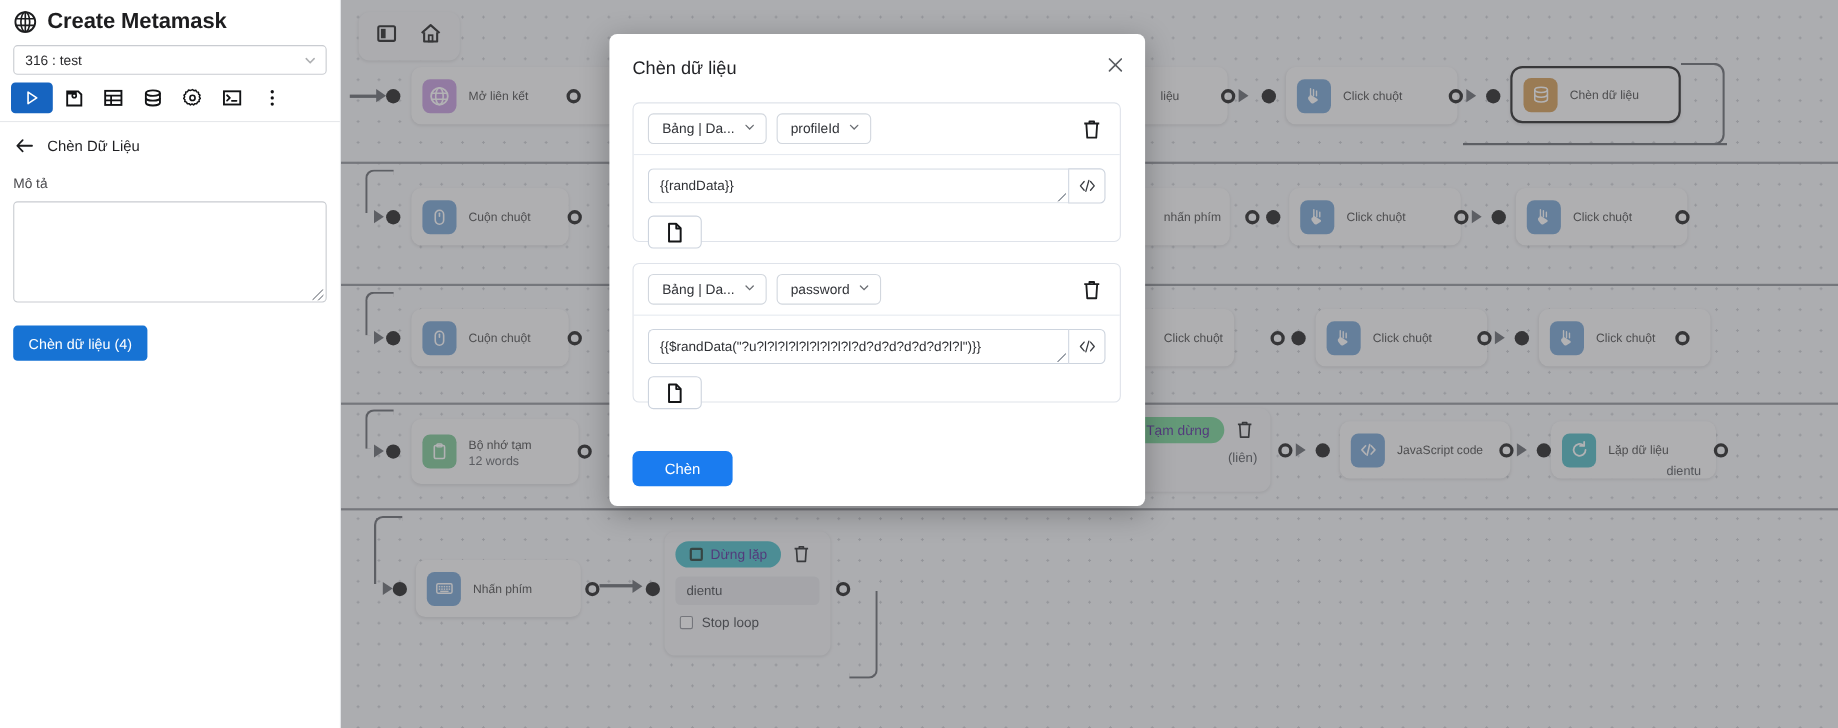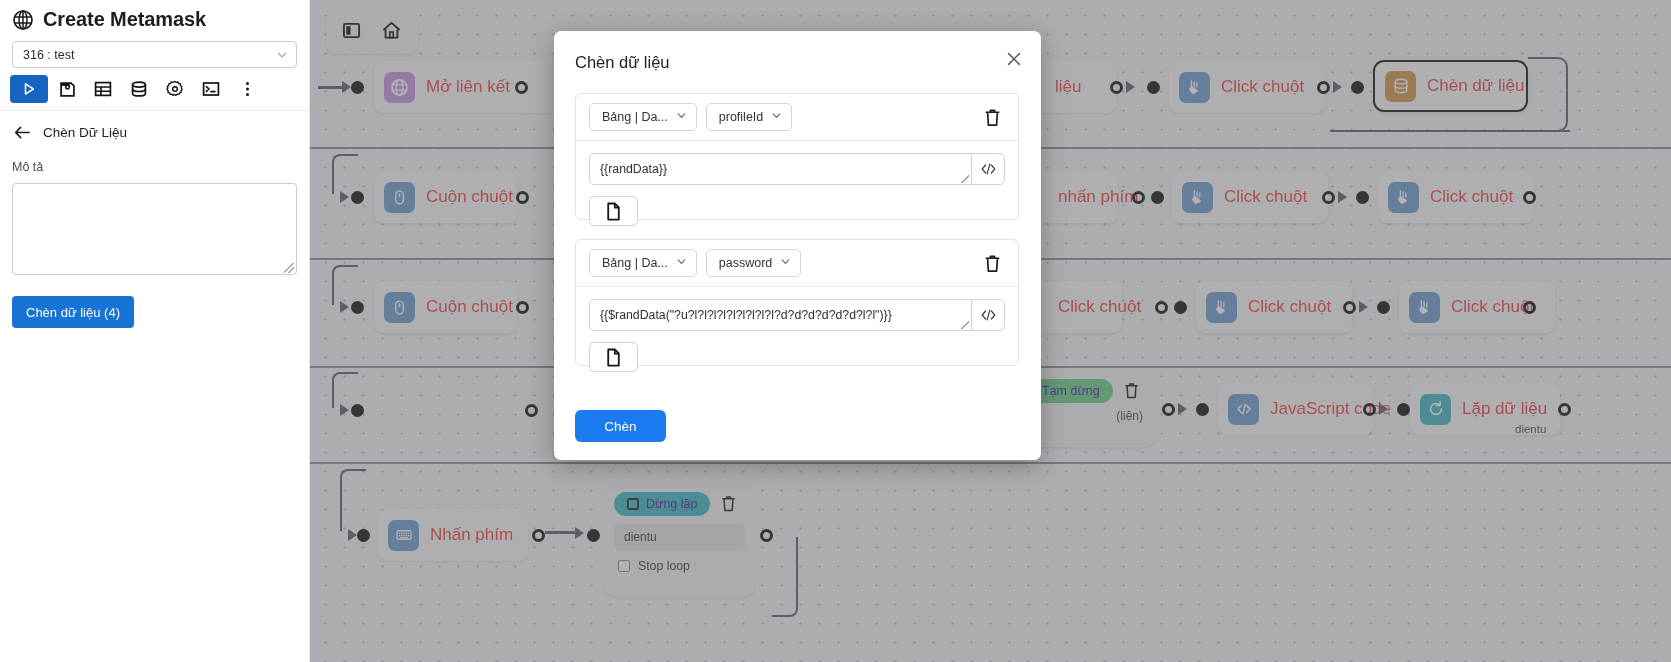--- a/index.html
+++ b/index.html
@@ -131,21 +131,21 @@
     background: #fbfbfb;
     border-radius: 11px;
   }
   .node .nic {
     width: 31px; height: 31px;
     border-radius: 7px;
     display: flex; align-items: center; justify-content: center;
     flex: none;
   }
   .node .ntext { margin-left: 11px; }
-  .node .ntitle { font-size: 17px; color: #ef4444; white-space: nowrap; }
+  .node .ntitle { font-size: 11px; color: #404040; white-space: nowrap; }
   .node .nsub { font-size: 11.3px; color: #5b5e63; margin-top: 1px; white-space: nowrap; }
 
   .ic-purple { background: #c396dd; }
   .ic-blue   { background: #6f9fd0; }
   .ic-green  { background: #73c48f; }
   .ic-orange { background: #d2974a; }
   .ic-teal   { background: #45b6bf; }
 
   
   .dotO {
@@ -464,20 +464,32 @@
           </svg>
       </span>
       <span class="ntext"><span class="ntitle">Click chuột</span></span>
     </div>
     <div class="dotO" style="left:1213px; top:301px;"></div>
 
     <div class="dotF" style="left:41px; top:404px;"></div>
     <div class="wire" style="left:22px; top:372px; width:26px; height:36px; border-right:none; border-bottom:none; border-top-left-radius:8px;"></div>
     <div class="tri" style="left:30px; top:404px;"></div>
 
+    <div class="node" style="left:64px; top:381px; width:152px; height:59px;">
+      <span class="nic ic-green">
+        <svg width="17" height="17" viewBox="0 0 20 20">
+            <rect x="4.5" y="3.5" width="11" height="14" rx="1.6" fill="none" stroke="#ffffff" stroke-width="1.7"></rect>
+            <rect x="7.3" y="1.8" width="5.4" height="3.2" rx="1" fill="none" stroke="#ffffff" stroke-width="1.6"></rect>
+          </svg>
+      </span>
+      <span class="ntext">
+        <span class="ntitle">Bộ nhớ tạm</span>
+        <span class="nsub" style="display:block;">12 words</span>
+      </span>
+    </div>
     <div class="dotO" style="left:215px; top:404px;"></div>
 
     <div class="float-panel" style="left:690px; top:371px; width:155px; height:76px;">
       <div style="display:flex; align-items:center; padding:8px 10px 0 10px; gap:10px;">
         <span class="pill green">
           <span class="sq-ic"></span>
           <span>Tạm dừng</span>
         </span>
         <span class="trash-sm">
           <svg width="17" height="19" viewBox="0 0 18 20">

